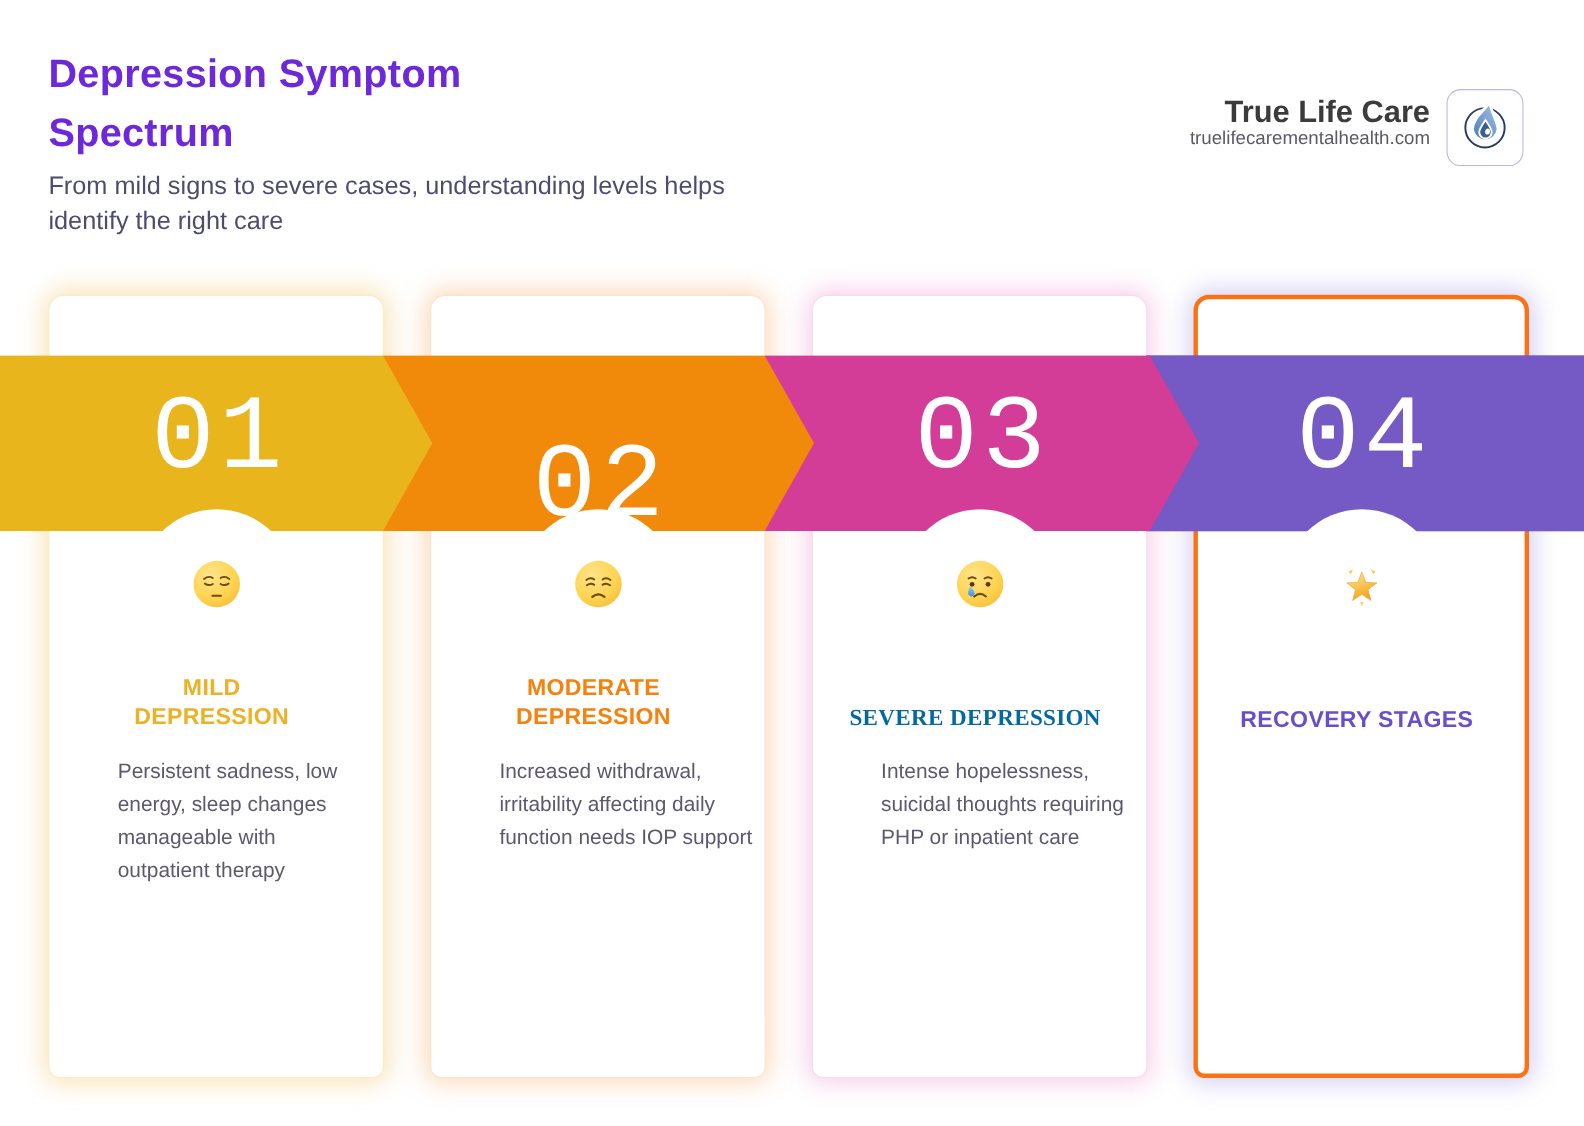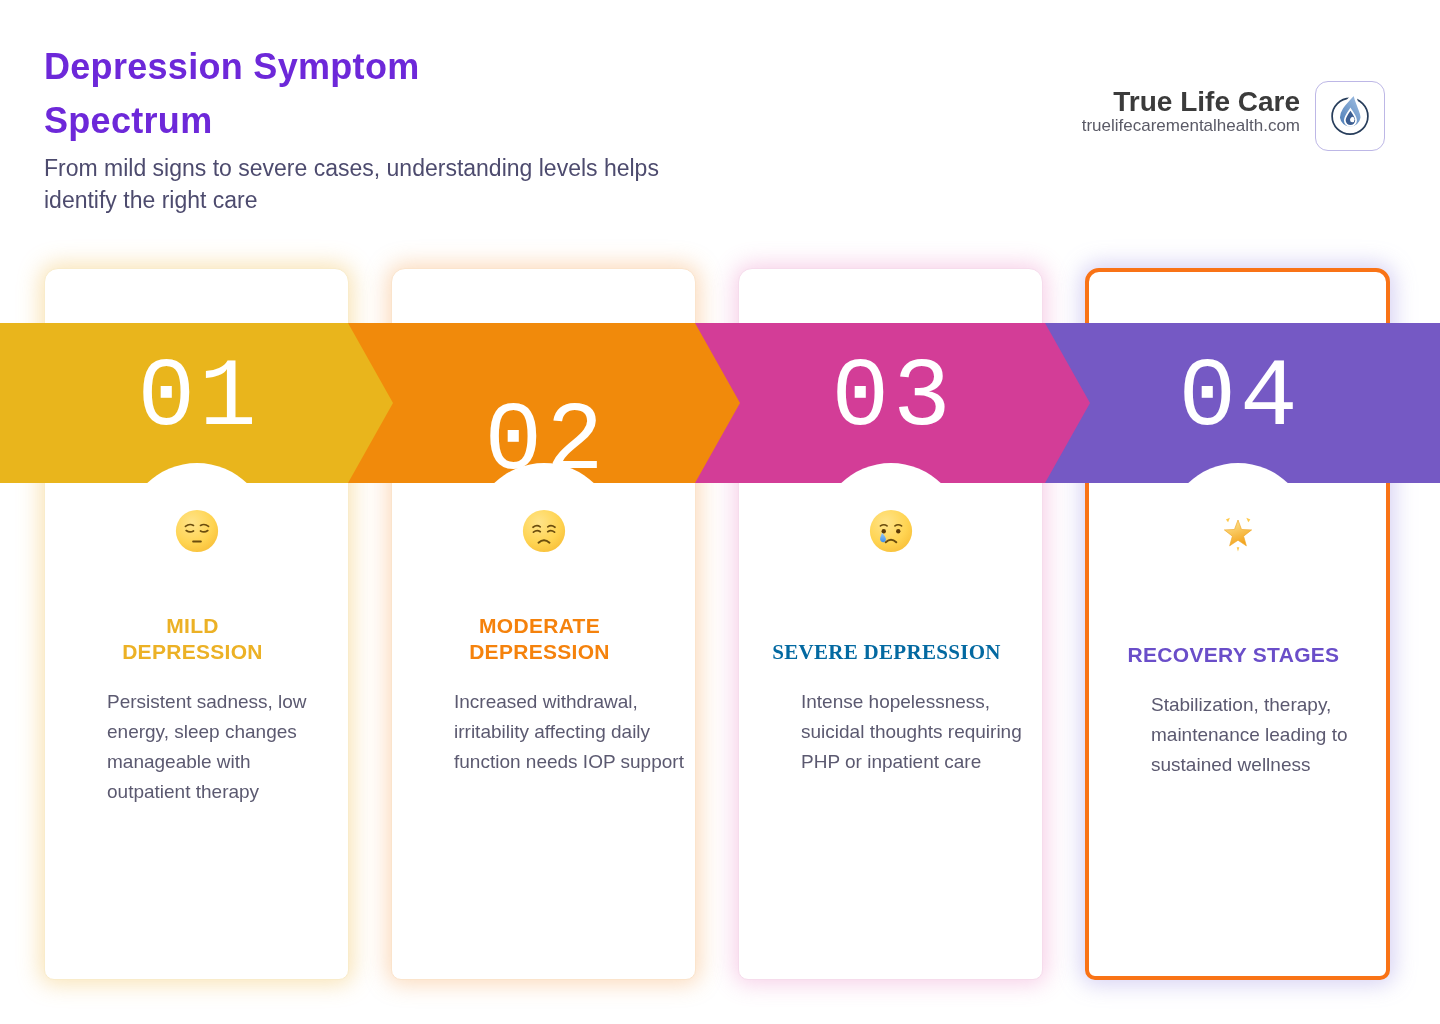--- a/index.html
+++ b/index.html
@@ -127,21 +127,20 @@
     <div class="stage-title">
       <span>SEVERE DEPRESSION</span>
     </div>
     <div class="stage-desc">Intense hopelessness, suicidal thoughts requiring PHP or inpatient care</div>
   </div>
 
   <div class="card s4">
     <div class="stage-title">
       <span>RECOVERY STAGES</span>
     </div>
-    <div class="stage-desc">Stabilization, therapy, maintenance leading to sustained wellness</div>
   </div>
 
   <div class="banner">
     <div class="seg g4"></div>
     <div class="seg g3 arrow"></div>
     <div class="seg g2 arrow"></div>
     <div class="seg g1 arrow"></div>
     <div class="seg-num n1">01</div>
     <div class="seg-num n2">02</div>
     <div class="seg-num n3">03</div>

